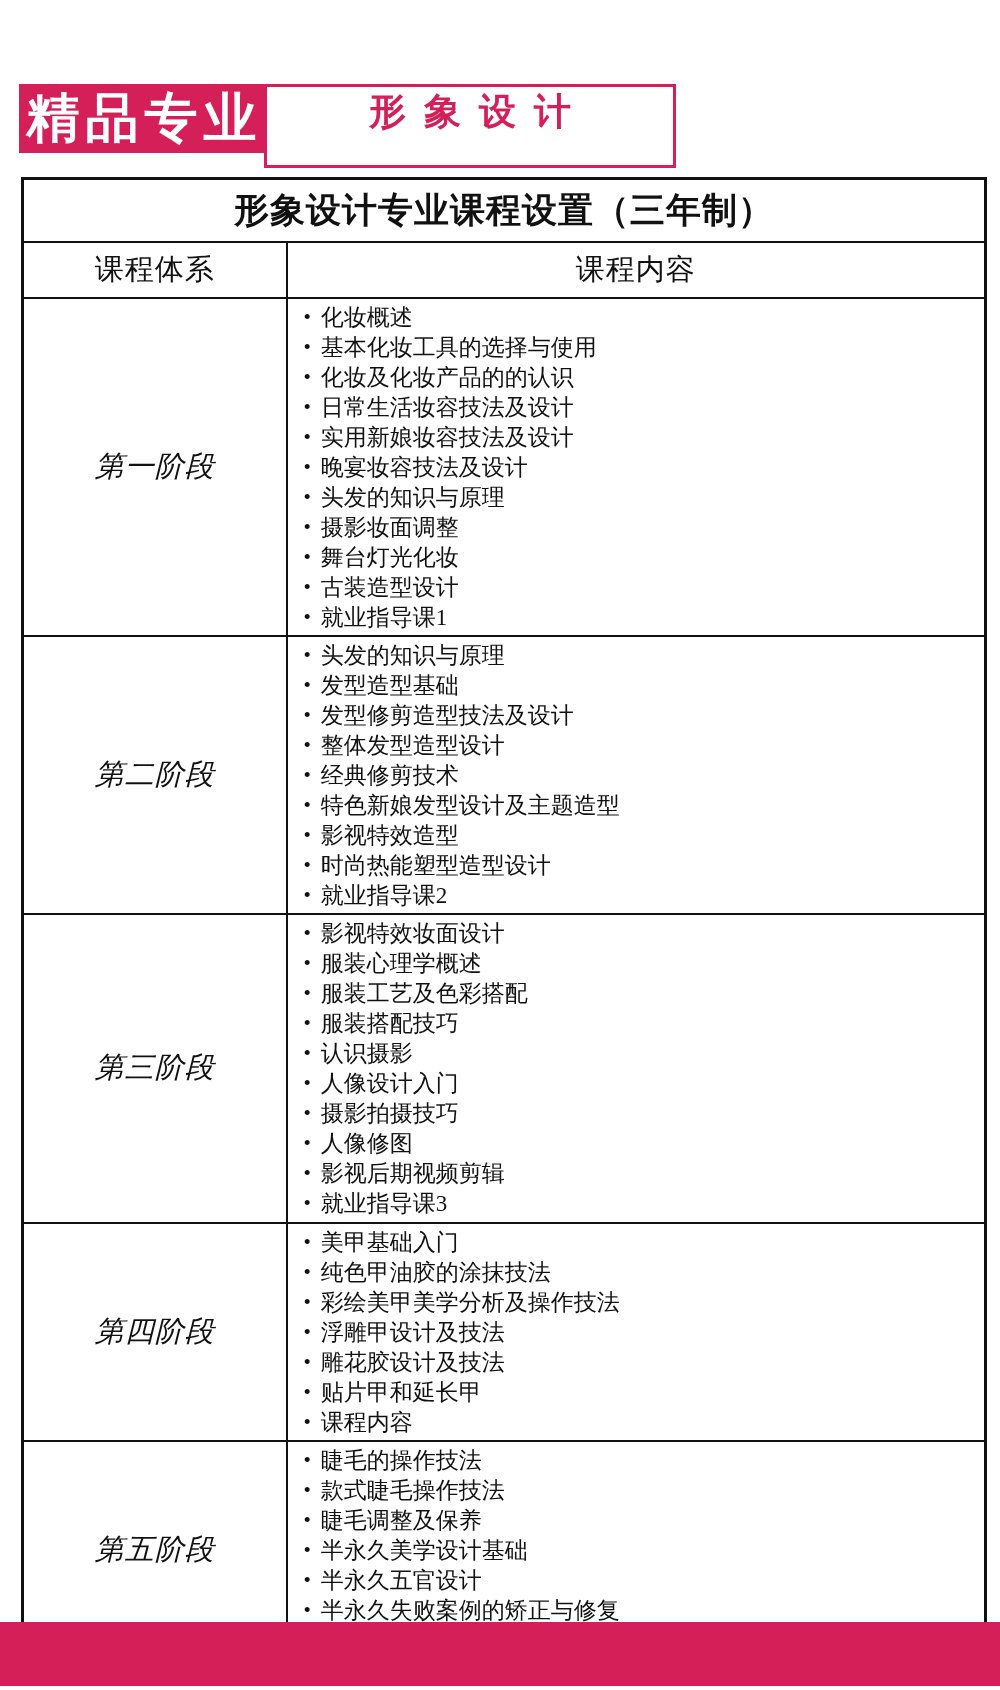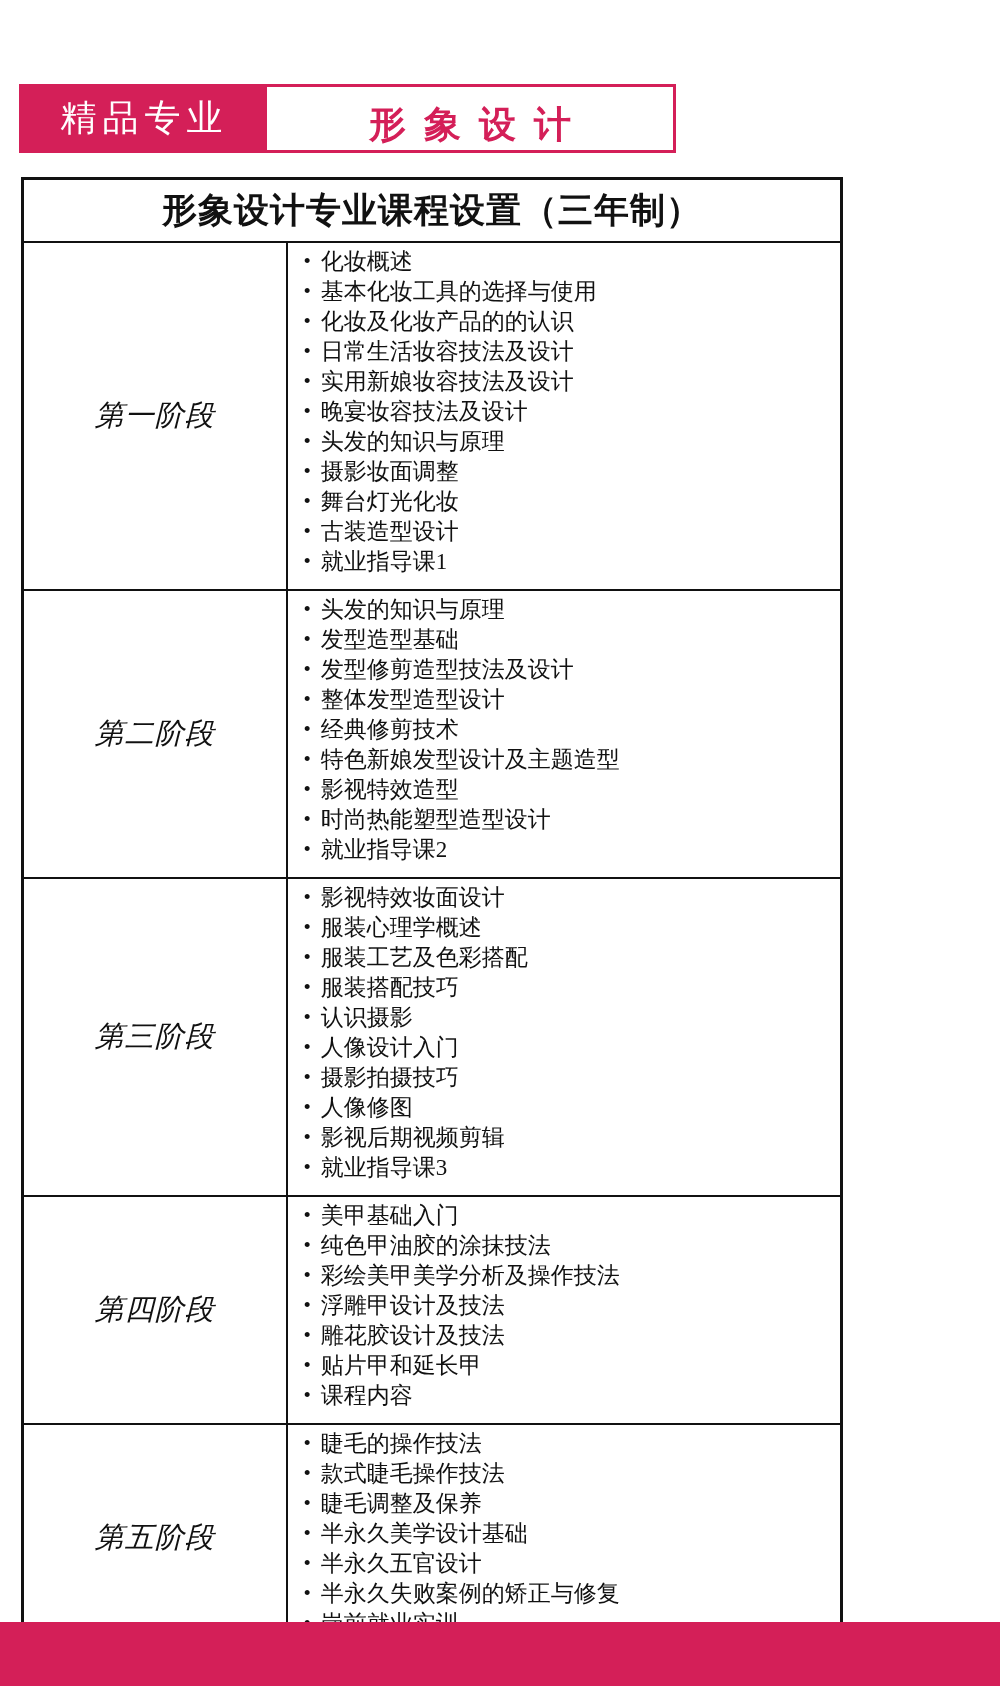--- a/index.html
+++ b/index.html
@@ -13,56 +13,56 @@
   .page { position:relative; width:1000px; height:1690px; overflow:hidden; background:#fff; }
 
   
   .header-band { position:absolute; top:84px; left:19px; height:69px; display:flex; }
   .badge {
     width:245px; height:69px; background:var(--accent);
     display:flex; align-items:center; justify-content:center;
   }
   .badge span {
     color:#fff; font-family:"Liberation Sans","DejaVu Sans",sans-serif;
-    font-weight:normal; font-size:36px; letter-spacing:6px; padding-left:6px;
+    font-weight:bold; font-size:53px; letter-spacing:6px; padding-left:6px;
     white-space:nowrap;
   }
   .major-box {
-    width:412px; height:69px; border:3px solid var(--accent); background:#fff;
-    display:flex; align-items:flex-end; justify-content:center;
+    width:412px; height:84px; border:3px solid var(--accent); background:#fff;
+    display:flex; align-items:flex-start; justify-content:center;
   }
   .major-box span {
     color:var(--accent); font-family:"Liberation Sans","DejaVu Sans",sans-serif;
     font-weight:bold; font-size:37px; letter-spacing:18px; padding-left:18px;
     white-space:nowrap;
   }
 
   
   table.curriculum {
-    position:absolute; top:177px; left:21px; width:822px;
+    position:absolute; top:177px; left:21px; width:966px;
     border-collapse:collapse; table-layout:fixed;
     border:3px solid var(--ink);
   }
   table.curriculum td { border:2px solid var(--ink); }
   col.col-system { width:264px; }
   tr.title-row { height:63px; }
   td.title-cell {
     text-align:center; vertical-align:middle;
     font-weight:bold; font-size:35px; letter-spacing:1px;
   }
   tr.head-row { height:56px; }
   td.head-cell {
     text-align:center; vertical-align:middle;
     font-size:29px; letter-spacing:1px;
   }
   td.stage-cell {
     text-align:center; vertical-align:middle;
     font-size:29px; letter-spacing:1px;font-style:italic;
   }
-  td.courses-cell { vertical-align:middle; padding:4px 6px 12px 16px; }
+  td.courses-cell { vertical-align:middle; padding:4px 6px 2px 16px; }
   ul.course-list { list-style:none; margin:0; padding:0; }
   li.course-item { font-size:23px; line-height:29px; white-space:nowrap; }
   li.course-item::before { content:"\2022"; font-size:21px; margin-right:10px; position:relative; top:-1px; }
 
   
   .bottom-bar { position:absolute; left:0; bottom:4px; width:1000px; height:64px; background:var(--accent); }
 </style>
 </head>
 <body>
 
@@ -78,20 +78,24 @@
   </div>
 
   <table class="curriculum">
     <colgroup>
         <col class="col-system">
         <col class="col-content">
       </colgroup>
     <tbody id="curriculum-body">
       <tr class="title-row">
         <td colspan="2" class="title-cell">形象设计专业课程设置（三年制）</td>
+      </tr>
+      <tr class="head-row">
+        <td class="head-cell">课程体系</td>
+        <td class="head-cell">课程内容</td>
       </tr>
     <tr class="stage-row" style="height: 321px;">
           <td class="stage-cell">第一阶段</td>
           <td class="courses-cell">
             <ul class="course-list">
               <li class="course-item">化妆概述</li>
               <li class="course-item">基本化妆工具的选择与使用</li>
               <li class="course-item">化妆及化妆产品的的认识</li>
               <li class="course-item">日常生活妆容技法及设计</li>
               <li class="course-item">实用新娘妆容技法及设计</li>

